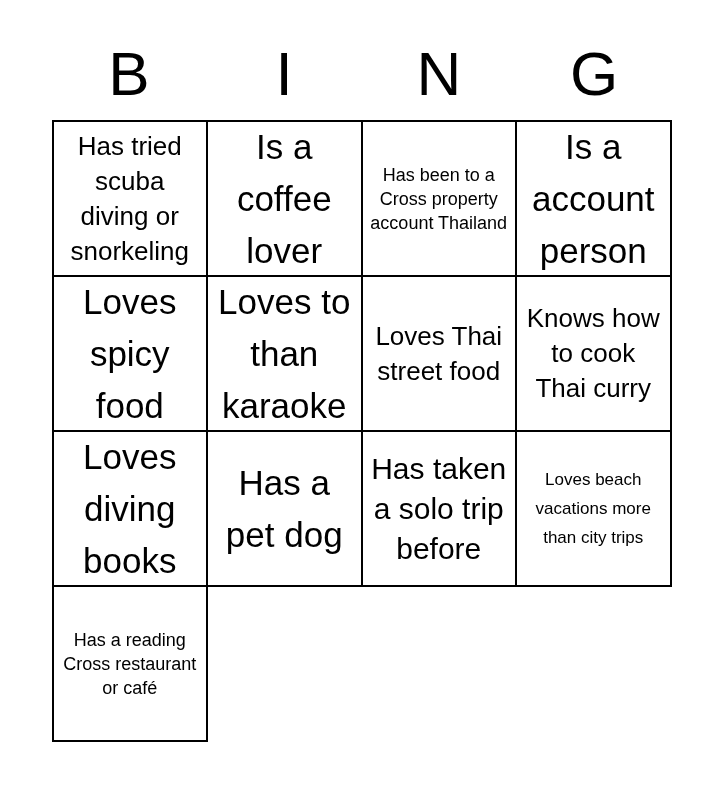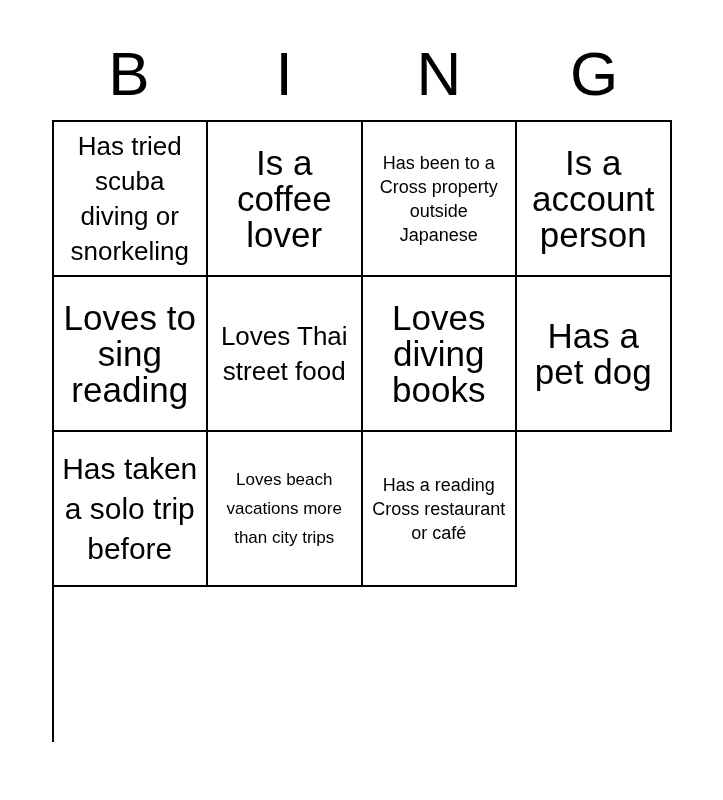--- a/index.html
+++ b/index.html
@@ -57,21 +57,21 @@
     padding: 4px 6px;
     overflow: hidden;
   }
   .cell-text {
     display: block;
     width: 100%;
     font-family: "Liberation Sans", sans-serif;
     font-weight: normal;
   }
   
-  .fs-xl .cell-text { font-size: 35px; line-height: 36px; }
+  .fs-xl .cell-text { font-size: 35px; line-height: 52px; }
   .fs-lg .cell-text { font-size: 30px; line-height: 40px; }
   .fs-md .cell-text { font-size: 26px; line-height: 35px; }
   .fs-sm .cell-text { font-size: 17px; line-height: 29px; }
   .fs-xs .cell-text { font-size: 18px; line-height: 24px; }
 </style>
 </head>
 <body>
 
 <div class="page">
 
@@ -83,30 +83,36 @@
   </div>
 
   <div class="grid" id="bingo-grid">
       <div class="cell fs-md">
         <span class="cell-text">Has tried scuba diving or snorkeling</span>
       </div>
       <div class="cell fs-xl">
         <span class="cell-text">Is a coffee lover</span>
       </div>
       <div class="cell fs-xs">
-        <span class="cell-text">Has been to a Cross property outside Japanese</span>
+        <span class="cell-text">Has been to a Cross property account Thailand</span>
       </div>
       <div class="cell fs-xl">
         <span class="cell-text">Is a account person</span>
       </div>
       <div class="cell fs-xl">
-        <span class="cell-text">Loves to sing reading</span>
+        <span class="cell-text">Loves spicy food</span>
+      </div>
+      <div class="cell fs-xl">
+        <span class="cell-text">Loves to than karaoke</span>
       </div>
       <div class="cell fs-md">
         <span class="cell-text">Loves Thai street food</span>
+      </div>
+      <div class="cell fs-md">
+        <span class="cell-text">Knows how to cook Thai curry</span>
       </div>
       <div class="cell fs-xl">
         <span class="cell-text">Loves diving books</span>
       </div>
       <div class="cell fs-xl">
         <span class="cell-text">Has a pet dog</span>
       </div>
       <div class="cell fs-lg">
         <span class="cell-text">Has taken a solo trip before</span>
       </div>

